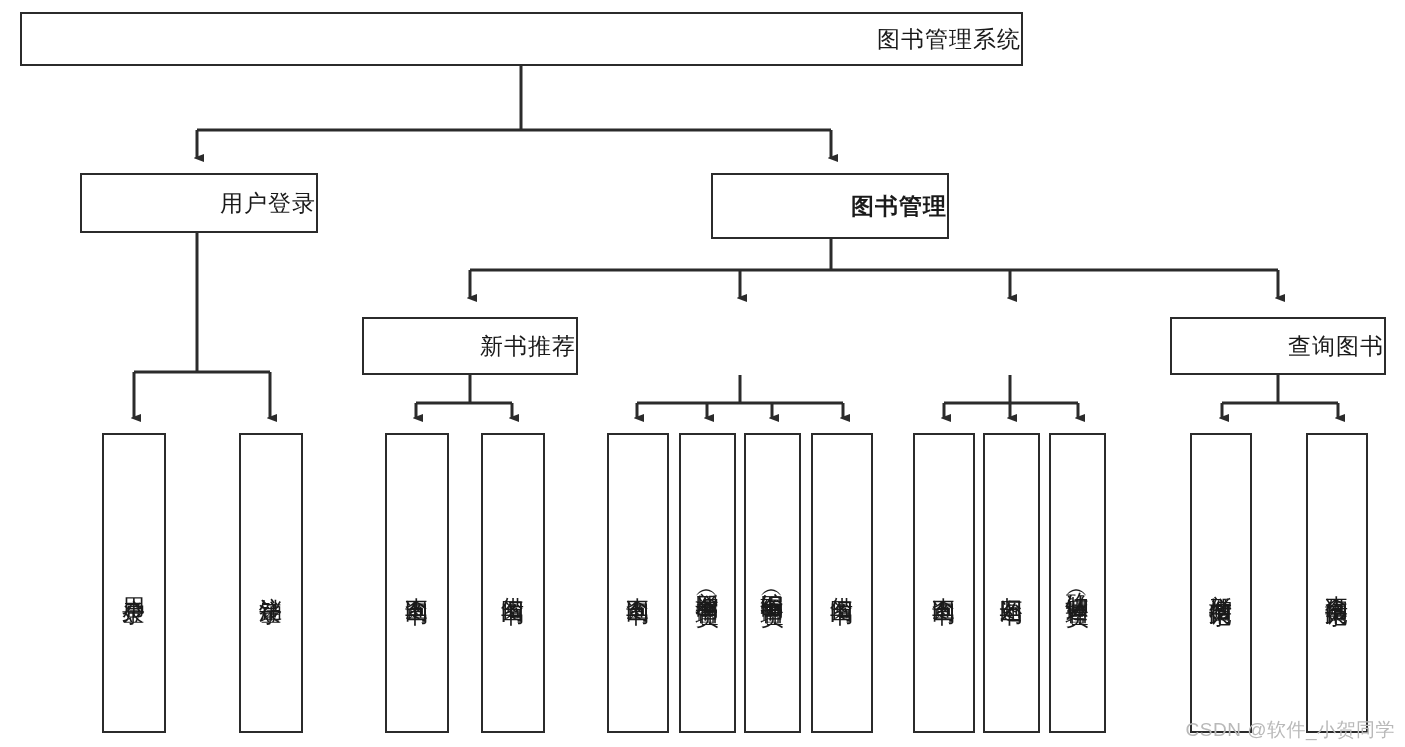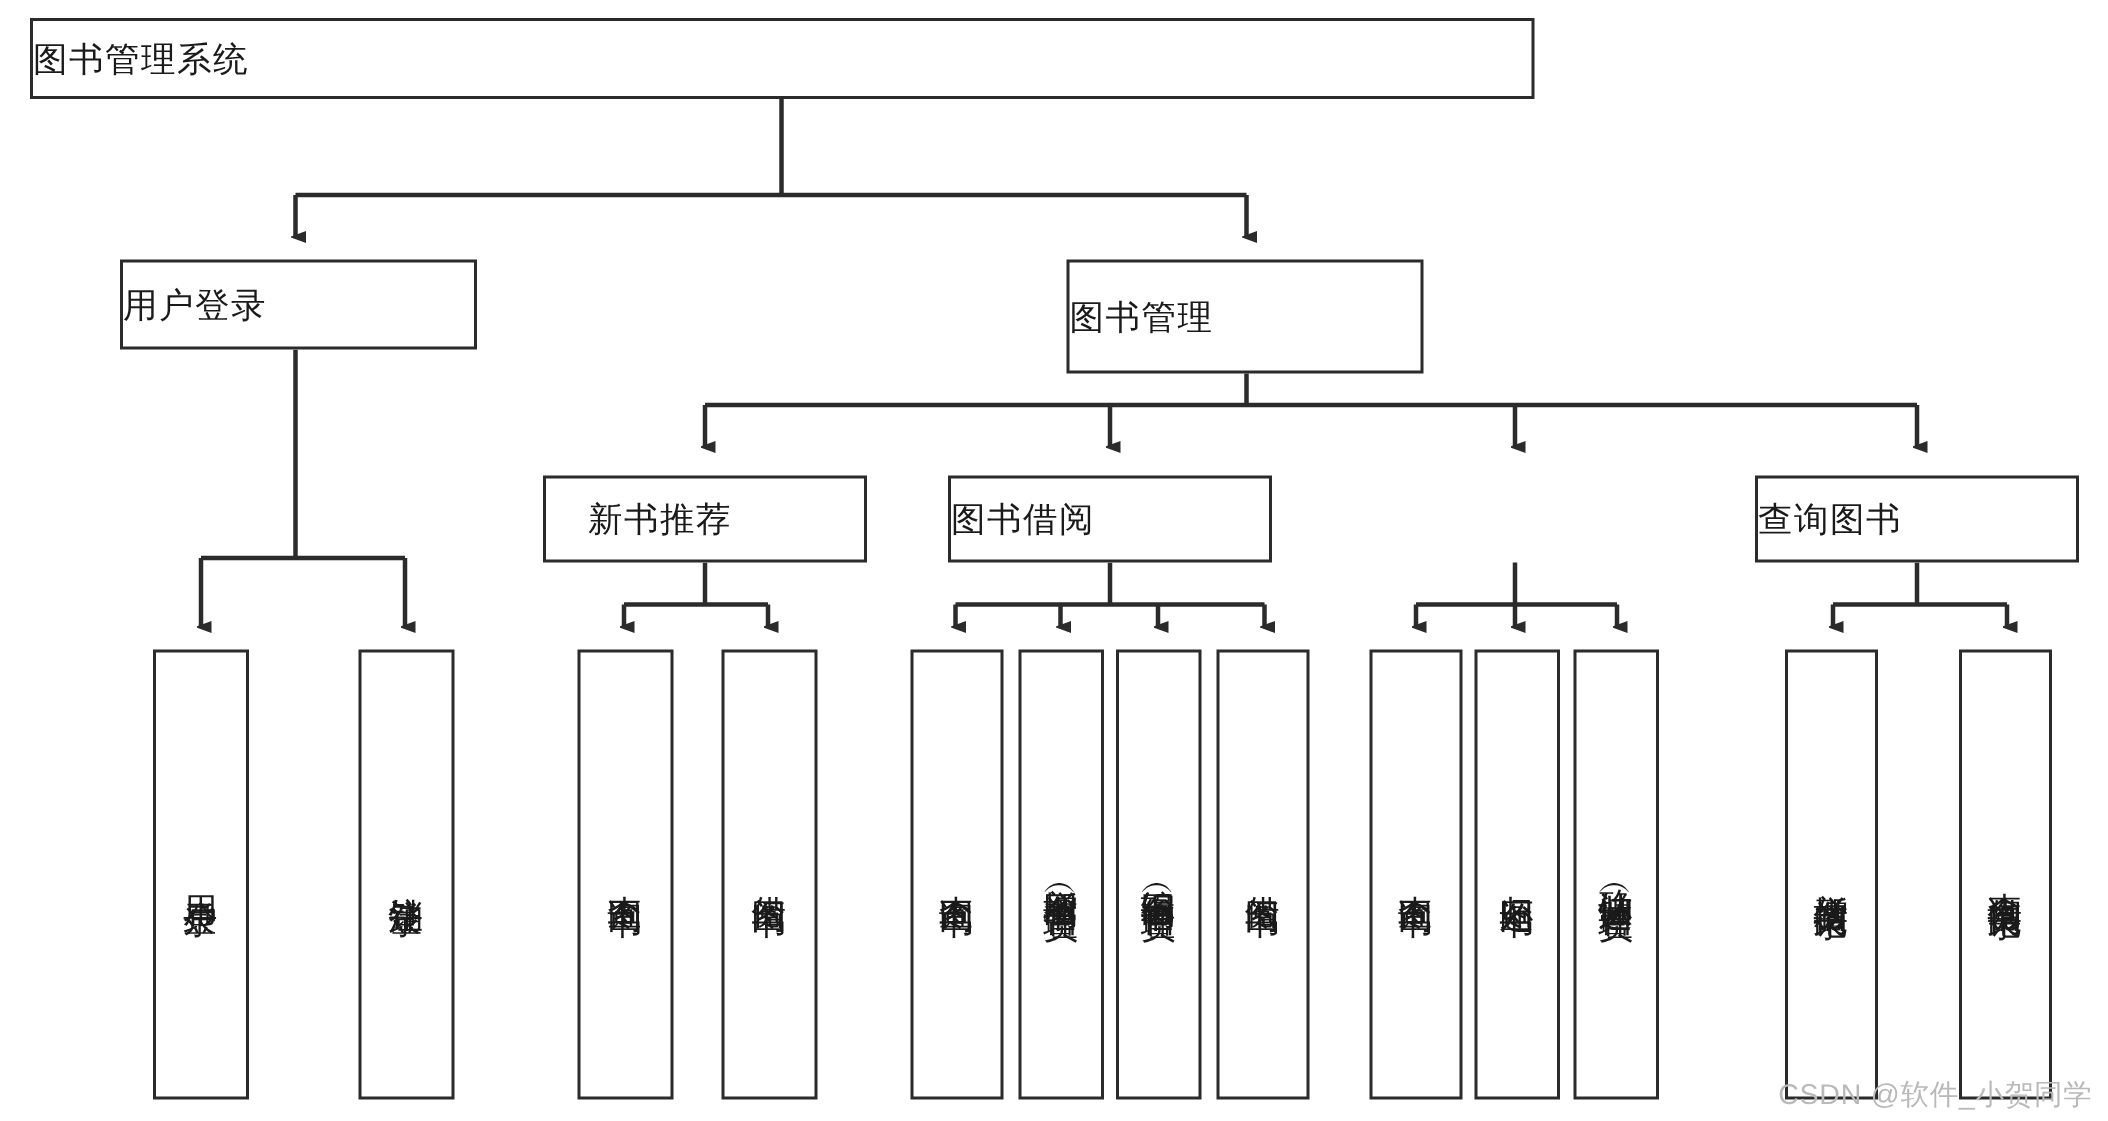--- a/index.html
+++ b/index.html
@@ -17,21 +17,21 @@
     background: #ffffff;
     overflow: hidden;
   }
   .node {
     position: absolute;
     box-sizing: border-box;
     border: 2px solid #2b2b2b;
     background: #ffffff;
     display: flex;
     align-items: center;
-    justify-content: flex-start;
+    justify-content: flex-end;
     color: #1a1a1a;
   }
   .node.horiz {
     font-size: 23px;
     letter-spacing: 1px;
   }
   .node.vert {
     writing-mode: vertical-rl;
     text-orientation: upright;
     font-size: 23px;
@@ -120,29 +120,26 @@
     </g>
   </svg>
 
   <div class="node horiz root" style="left:20px; top:12px; width:1003px; height:54px;">
     <span class="lbl">图书管理系统</span>
   </div>
 
   <div class="node horiz" style="left:80px; top:173px; width:238px; height:60px;">
     <span class="lbl">用户登录</span>
   </div>
-  <div class="node horiz" style="left:711px; top:173px; width:238px; height:76px;">
+  <div class="node horiz" style="left:711px; top:173px; width:238px; height:66px;font-weight:bold;">
     <span class="lbl">图书管理</span>
   </div>
 
   <div class="node horiz" style="left:362px; top:317px; width:216px; height:58px;padding-left:28px;">
     <span class="lbl">新书推荐</span>
-  </div>
-  <div class="node horiz" style="left:632px; top:317px; width:216px; height:58px;">
-    <span class="lbl">图书借阅</span>
   </div>
   <div class="node horiz" style="left:1170px; top:317px; width:216px; height:58px;">
     <span class="lbl">查询图书</span>
   </div>
 
   <div class="node vert" style="left:102px; top:433px; width:64px; height:300px;">
     <span class="lbl">用户登录</span>
   </div>
   <div class="node vert" style="left:239px; top:433px; width:64px; height:300px;">
     <span class="lbl">注销登录</span>

